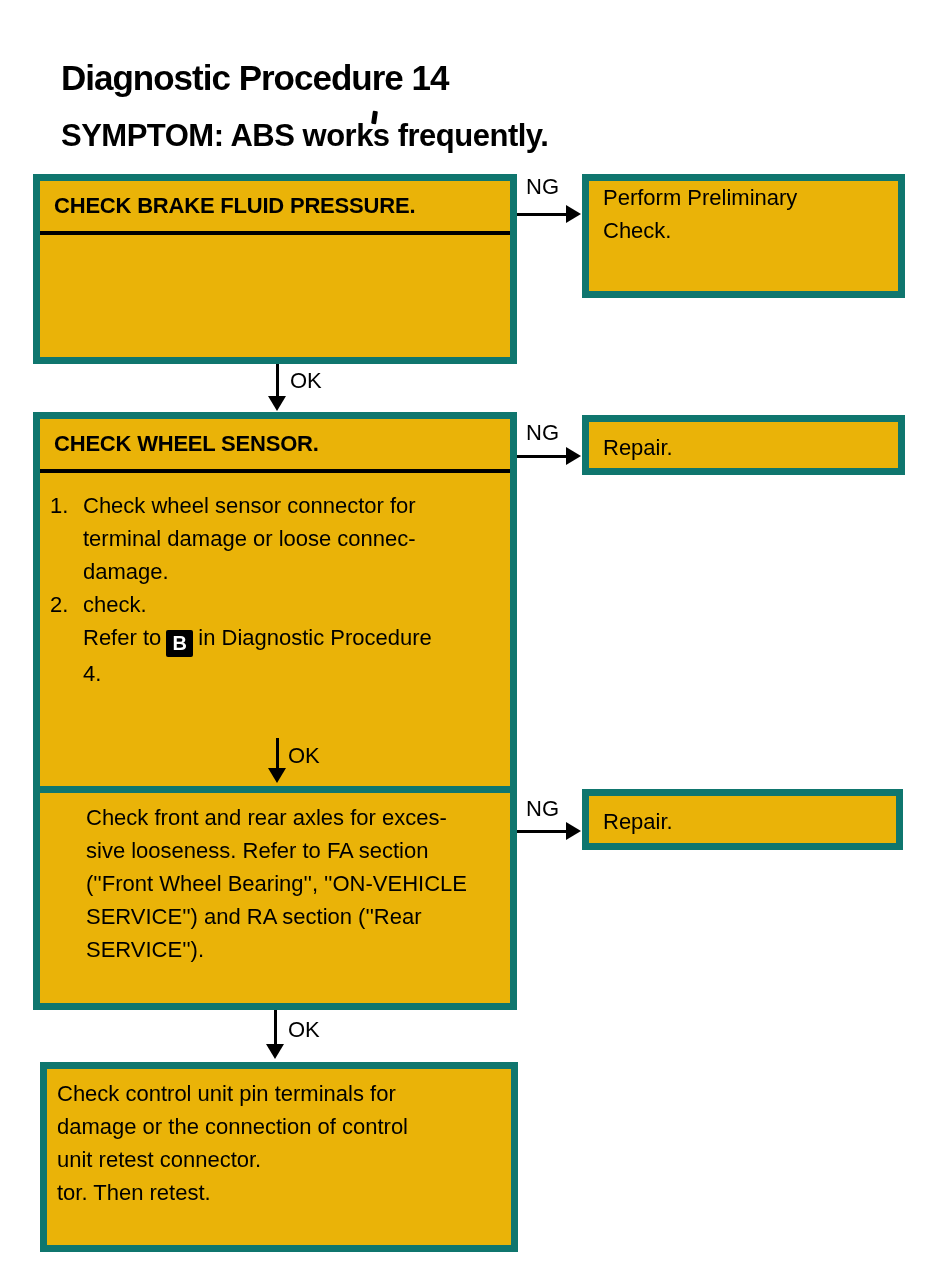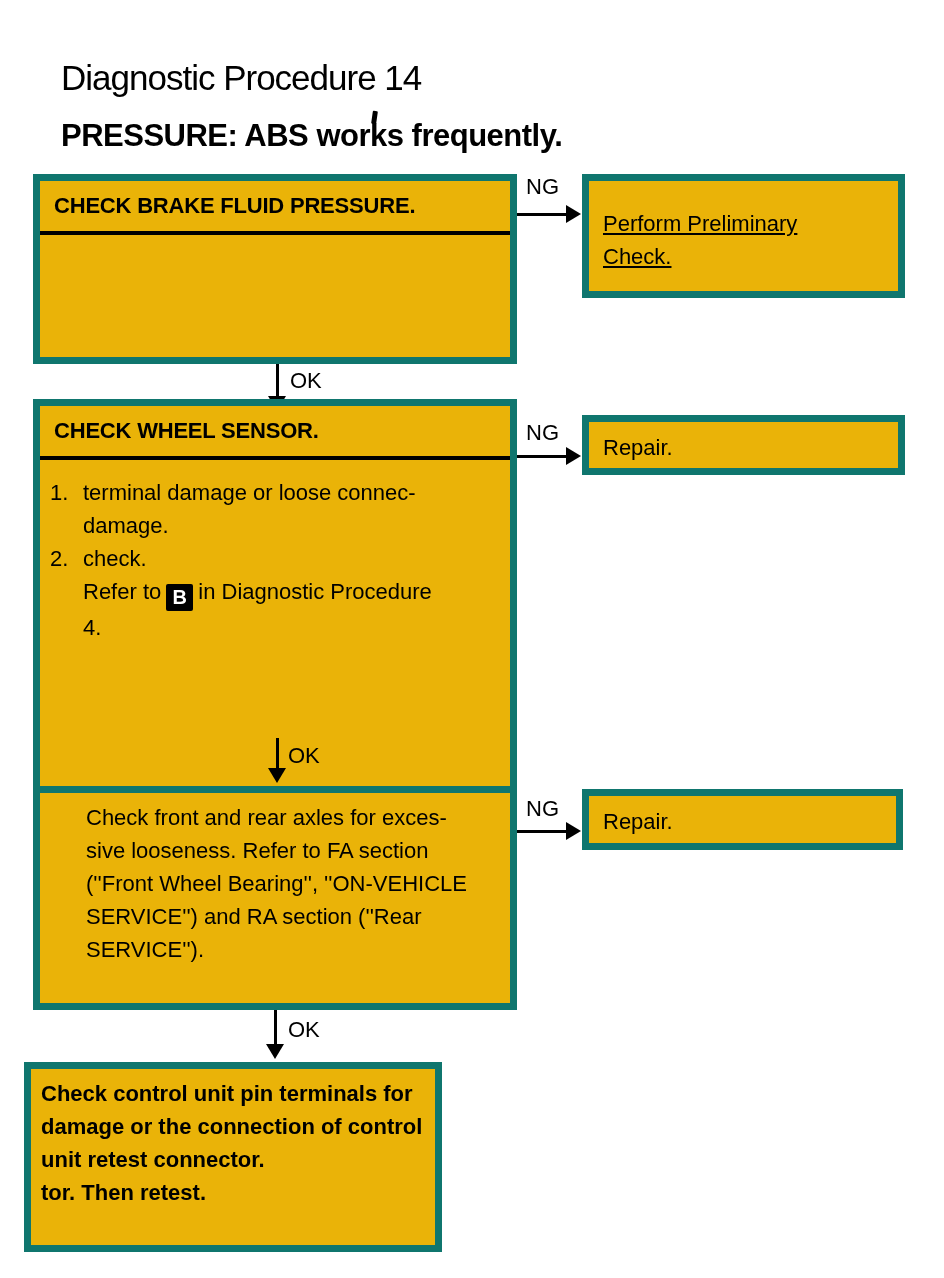--- a/index.html
+++ b/index.html
@@ -6,21 +6,21 @@
   .page{
     position:relative;
     width:944px;height:1278px;
     background:#ffffff;
     font-family:"Liberation Sans", sans-serif;
     color:#000;
     overflow:hidden;
   }
   .title{
     position:absolute;left:61px;top:58px;
-    font-size:35px;font-weight:normal;letter-spacing:-1px;
+    font-size:35px;font-weight:bold;letter-spacing:-1px;
   }
   .symptom{
     position:absolute;left:61px;top:118px;
     font-size:31px;font-weight:bold;letter-spacing:-0.5px;
   }
   .artifact{
     position:absolute;left:372px;top:111px;
     width:5px;height:13px;background:#000;
     transform:rotate(8deg);border-radius:1px;
   }
@@ -70,48 +70,49 @@
     border-right:9px solid transparent;
     border-top:15px solid #000;
   }
 </style>
 </head>
 <body>
 
 <div class="page">
 
   <div class="title">Diagnostic Procedure 14</div>
-  <div class="symptom">PRESSURE: ABS works frequently.</div>
+  <div class="symptom">SYMPTOM: ABS works frequently.</div>
   <div class="artifact"></div>
 
   <div class="fbox" style="left:33px;top:174px;width:484px;height:190px;">
     <div class="hdr">CHECK BRAKE FLUID PRESSURE.</div>
   </div>
 
   <div class="conn-label" style="left:526px;top:174px;">NG</div>
   <div class="hline" style="left:517px;top:213px;width:53px;"></div>
   <div class="arrow-right" style="left:566px;top:205px;"></div>
 
   <div class="fbox" style="left:582px;top:174px;width:323px;height:124px;">
-    <div class="bodytext" style="padding:26px 14px 0 14px;text-decoration:underline;">
+    <div class="bodytext" style="padding:0 14px 0 14px;">
       <div class="line">Perform Preliminary</div>
       <div class="line">Check.</div>
     </div>
   </div>
 
   <div class="vline" style="left:276px;top:364px;height:35px;"></div>
   <div class="arrow-down" style="left:268px;top:396px;"></div>
   <div class="conn-label" style="left:290px;top:368px;">OK</div>
 
-  <div class="fbox" style="left:33px;top:399px;width:484px;height:420px;">
+  <div class="fbox" style="left:33px;top:412px;width:484px;height:420px;">
     <div class="hdr">CHECK WHEEL SENSOR.</div>
     <div class="bodytext" style="padding-top:16px;">
       <div class="listitem">
         <div class="num">1.</div>
         <div>
+          <div class="line">Check wheel sensor connector for</div>
           <div class="line">terminal damage or loose connec-</div>
           <div class="line">damage.</div>
         </div>
       </div>
       <div class="listitem">
         <div class="num">2.</div>
         <div>
           <div class="line">check.</div>
           <div class="line"><span>Refer to</span><span class="badge">B</span><span>in Diagnostic Procedure</span></div>
           <div class="line">4.</div>
@@ -151,21 +152,21 @@
   <div class="fbox" style="left:582px;top:789px;width:321px;height:61px;">
     <div class="bodytext" style="padding:9px 14px 0 14px;">
       <div class="line">Repair.</div>
     </div>
   </div>
 
   <div class="vline" style="left:274px;top:1010px;height:36px;"></div>
   <div class="arrow-down" style="left:266px;top:1044px;"></div>
   <div class="conn-label" style="left:288px;top:1017px;">OK</div>
 
-  <div class="fbox" style="left:24px;top:1062px;width:418px;height:190px;font-weight:bold;">
+  <div class="fbox" style="left:40px;top:1062px;width:478px;height:190px;">
     <div class="bodytext">
       <div class="line">Check control unit pin terminals for</div>
       <div class="line">damage or the connection of control</div>
       <div class="line">unit retest connector.</div>
       <div class="line">tor. Then retest.</div>
     </div>
   </div>
 
 </div>
 

